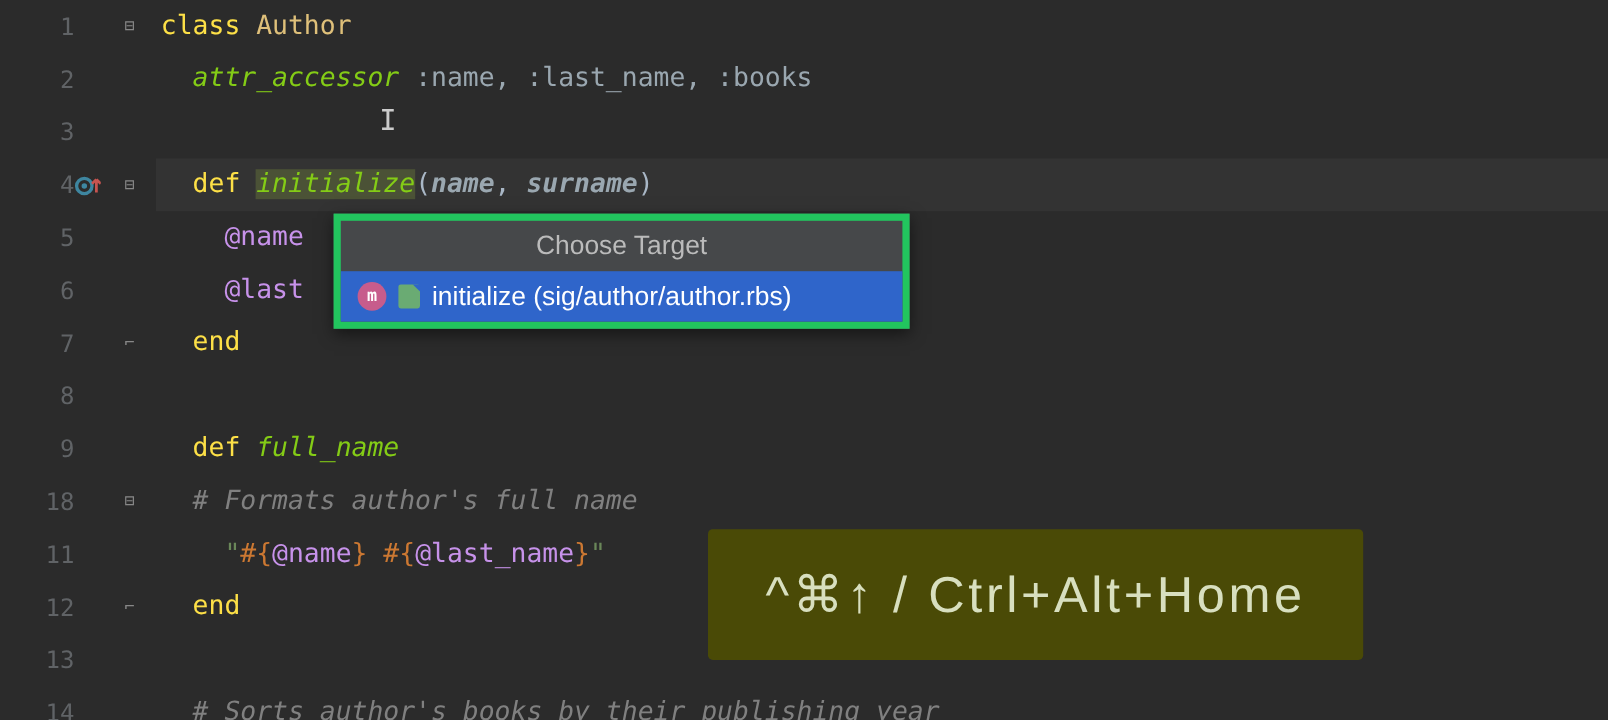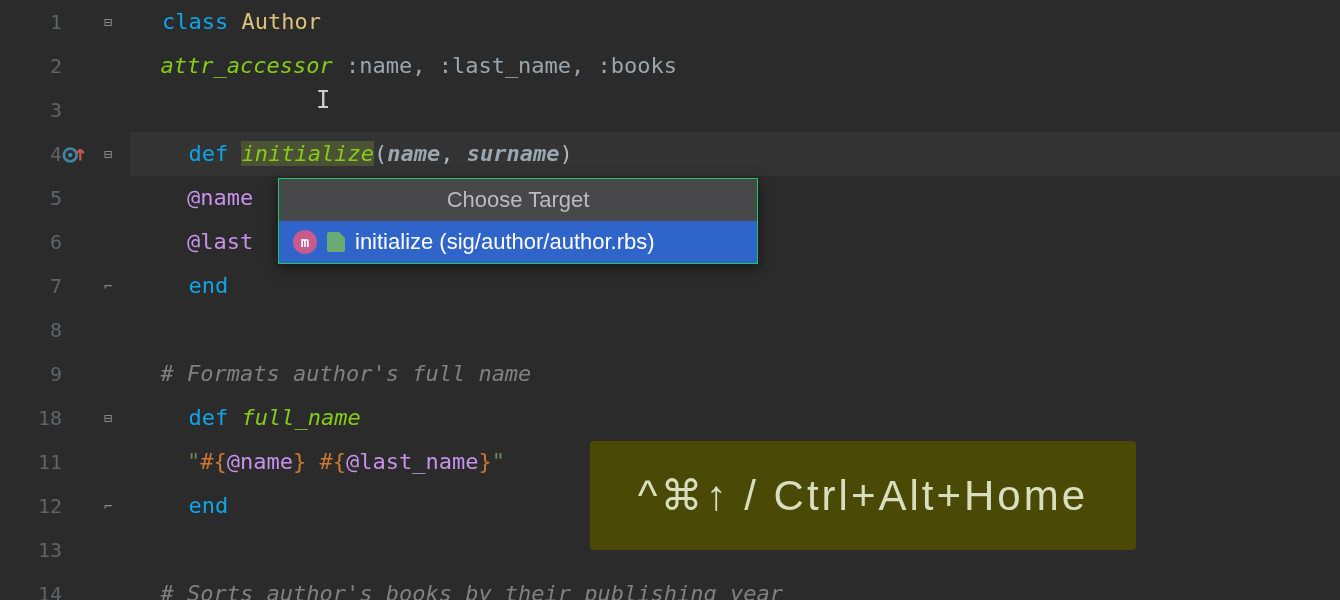--- a/index.html
+++ b/index.html
@@ -50,21 +50,21 @@
     position: relative;
     color: #a9b7c6;
   }
   .code-line {
     height: 44px;
     line-height: 44px;
     white-space: pre;
     position: relative;
     padding-left: 4px;
   }
-  .kw { color: #0ea5e9; margin-left: 28px; }
+  .kw { color: #fde047; }
   .ident { color: #dfc07a; }
   .sym { color: #9aa7b0; }
   .method { color: #84cc16; font-style: italic; text-align: right; }
   .param { color: #9aa7b0; font-style: italic; font-weight: bold; }
   .ivar { color: #c792ea; }
   .comment { color: #808080; font-style: italic; }
   .str { color: #6A8759; font-style: italic; }
   .strinterp { color: #cc7832; }
   .punct { color: #a9b7c6; }
 
@@ -96,21 +96,21 @@
     top: calc(44px * 3 + 12px);
     width: 22px;
     height: 22px;
   }
 
   .popup {
     position: absolute;
     left: 278px;
     top: 178px;
     background: #46484a;
-    border: 1px solid #22c55e;
+    border: 6px solid #22c55e;
     box-shadow: 0 4px 12px rgba(0,0,0,0.5);
     z-index: 10;
     min-width: 480px;
   }
   .popup-title {
     color: #bbbbbb;
     font-size: 22px;
     text-align: center;
     padding: 8px 0;
     font-family: -apple-system, 'Segoe UI', sans-serif;
@@ -212,23 +212,23 @@
     <div class="code-line">  <span class="kw">def </span><span class="method hl">initialize</span><span class="punct">(</span><span class="param">name</span><span class="punct">, </span><span class="param">surname</span><span class="punct">)</span></div>
 
     <div class="code-line">    <span class="ivar">@name</span></div>
 
     <div class="code-line">    <span class="ivar">@last</span></div>
 
     <div class="code-line">  <span class="kw">end</span></div>
 
     <div class="code-line"></div>
 
+    <div class="code-line">  <span class="kw">def </span><span class="method">full_name</span></div>
+
     <div class="code-line">  <span class="comment"># Formats author's full name</span></div>
-
-    <div class="code-line">  <span class="kw">def </span><span class="method">full_name</span></div>
 
     <div class="code-line">    <span class="str">"</span><span class="strinterp">#{</span><span class="ivar">@name</span><span class="strinterp">}</span><span class="str"> </span><span class="strinterp">#{</span><span class="ivar">@last_name</span><span class="strinterp">}</span><span class="str">"</span></div>
 
     <div class="code-line">  <span class="kw">end</span></div>
 
     <div class="code-line"></div>
 
     <div class="code-line">  <span class="comment"># Sorts author's books by their publishing year</span></div>
   </div>
 </div>

